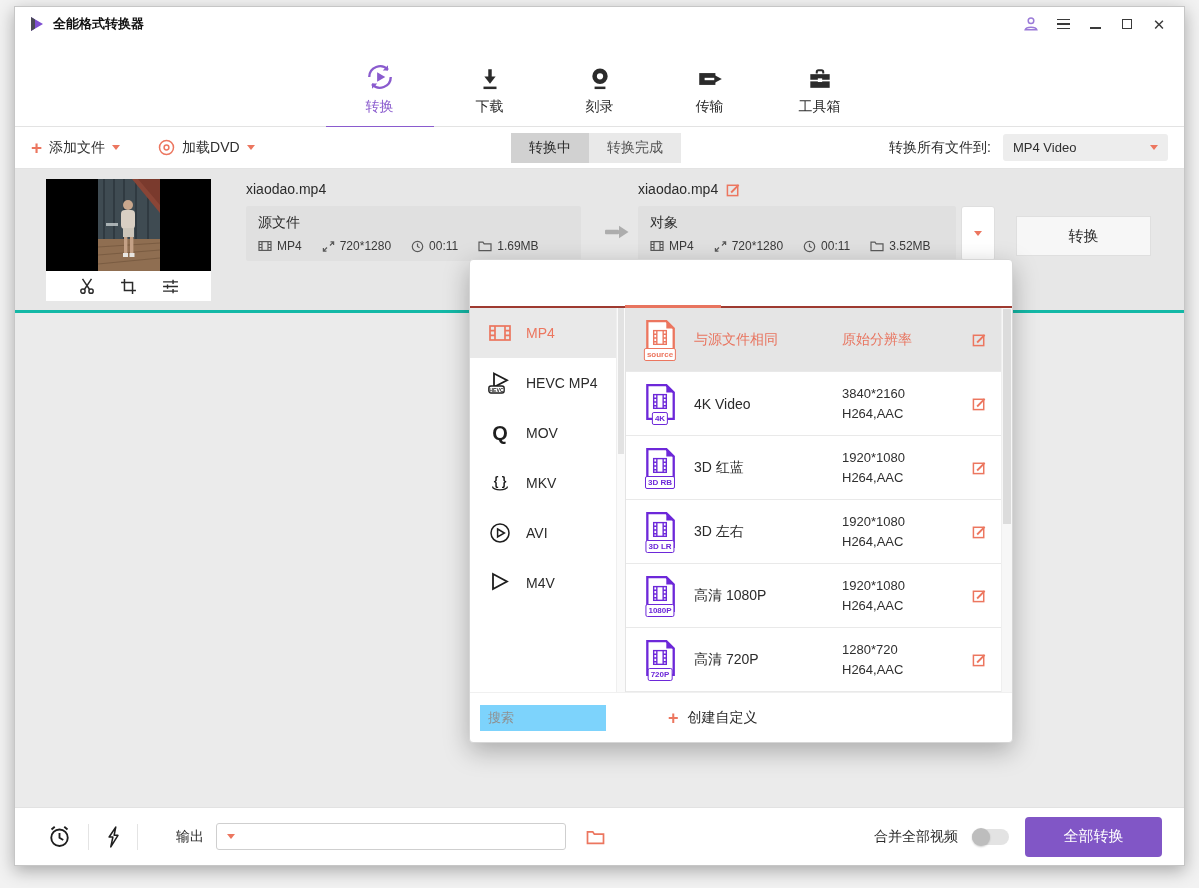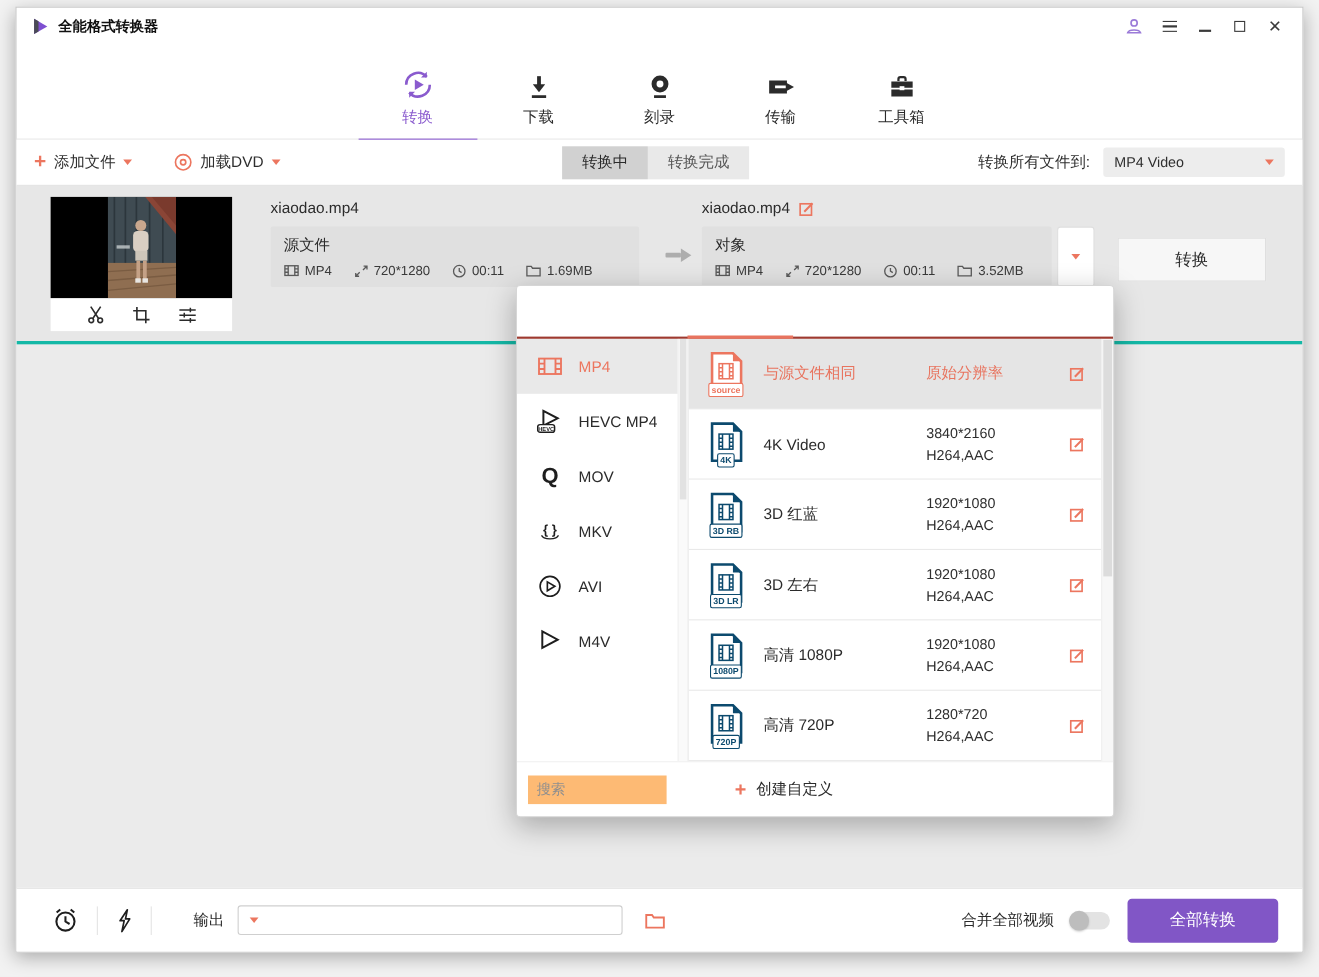--- a/index.html
+++ b/index.html
@@ -84,33 +84,33 @@
   .format-item .fmt-label { font-size:14px; }
   .format-item.active { background:#E9E9E9; color:#EC765F; }
   .format-item.active .fmt-icon { color:#EC765F; }
   .fmt-scrollbar { position:absolute; right:0; top:0; bottom:0; width:9px; background:#FAFAFA; border-left:1px solid #EFEFEF; }
   .fmt-scrollbar .thumb { position:absolute; top:0; left:1px; right:1px; height:38%; background:#E2E2E2; cursor:default; }
 
   .preset-panel { flex:1; position:relative; overflow:hidden; }
   .preset-list { height:100%; overflow:hidden; margin-right:11px; }
   .preset-row { height:64px; display:flex; align-items:center; padding:0 14px 0 16px; border-bottom:1px solid #E9E9E9; cursor:default; }
   .preset-row.highlighted { background:#E5E5E5; }
-  .doc-icon { position:relative; width:36px; height:42px; display:flex; justify-content:center; color:#0c4a6e; flex:none; }
+  .doc-icon { position:relative; width:36px; height:42px; display:flex; justify-content:center; color:#6d28d9; flex:none; }
   .preset-row.highlighted .doc-icon { color:#EC765F; }
   .doc-badge { position:absolute; bottom:0; left:50%; transform:translateX(-50%); background:#fff; border:1.5px solid currentColor; border-radius:2px; font-size:8px; font-weight:bold; line-height:9px; padding:1px 2px; white-space:nowrap; }
   .preset-name { margin-left:16px; width:148px; font-size:14px; color:#2B2B2B; flex:none; }
   .preset-row.highlighted .preset-name, .preset-row.highlighted .preset-detail { color:#E8745F; }
   .preset-detail { font-size:14px; color:#2B2B2B; }
   .preset-specs { display:flex; flex-direction:column; gap:5px; font-size:13px; color:#2F2F2F; width:130px; flex:none; }
   .preset-edit { margin-left:auto; color:#EC765F; display:flex; cursor:default; }
   .preset-scrollbar { position:absolute; right:0; top:0; bottom:0; width:11px; background:#F7F7F7; border-left:1px solid #EFEFEF; }
   .preset-scrollbar .thumb { position:absolute; top:1px; left:1px; right:1px; height:56%; background:#DCDCDC; cursor:default; }
 
   .popup-footer { height:50px; flex:none; display:flex; align-items:center; padding:0 10px; border-top:1px solid #F0F0F0; }
-  .search-input { width:126px; height:26px; background:#fdba74; border:none; outline:none; padding:0 8px; font-size:13px; color:#444;
+  .search-input { width:126px; height:26px; background:#7dd3fc; border:none; outline:none; padding:0 8px; font-size:13px; color:#444;
                   font-family:"Liberation Sans","DejaVu Sans",sans-serif; }
   .search-input::placeholder { color:#8F8F8F; }
   .create-custom { margin-left:62px; display:flex; align-items:center; gap:9px; cursor:default; }
   .create-custom .cc-plus { color:#EC765F; font-size:18px; font-weight:bold; line-height:14px; }
   .create-custom .cc-label { font-size:14px; color:#2B2B2B; }
 
   
   .bottombar { height:58px; flex:none; background:#fff; border-top:1px solid #E2E2E2; display:flex; align-items:center; padding:0 22px 0 32px; }
   .bb-icon { display:flex; align-items:center; justify-content:center; cursor:default; color:#1E1E1E; }
   .bb-divider { width:1px; height:26px; background:#E4E4E4; margin:0 16px; }

